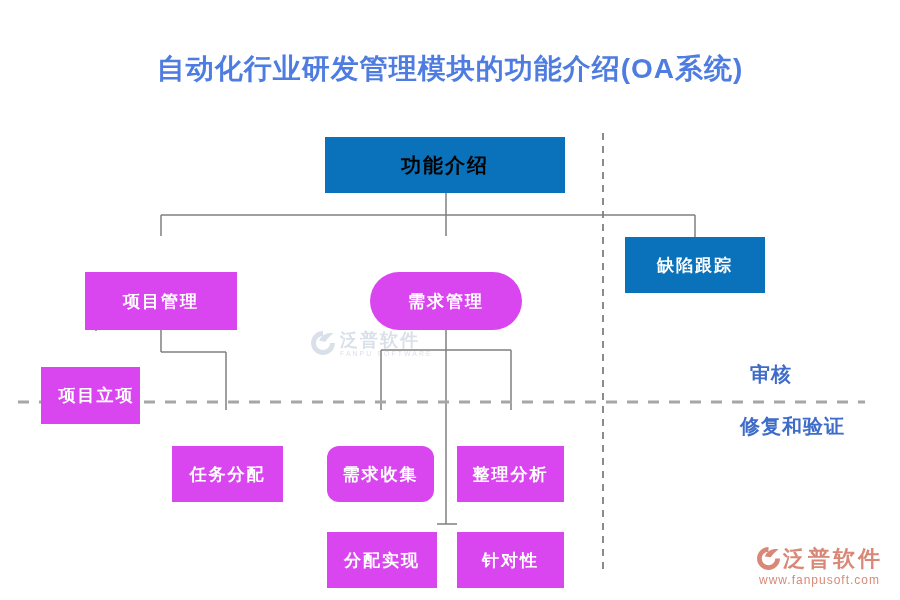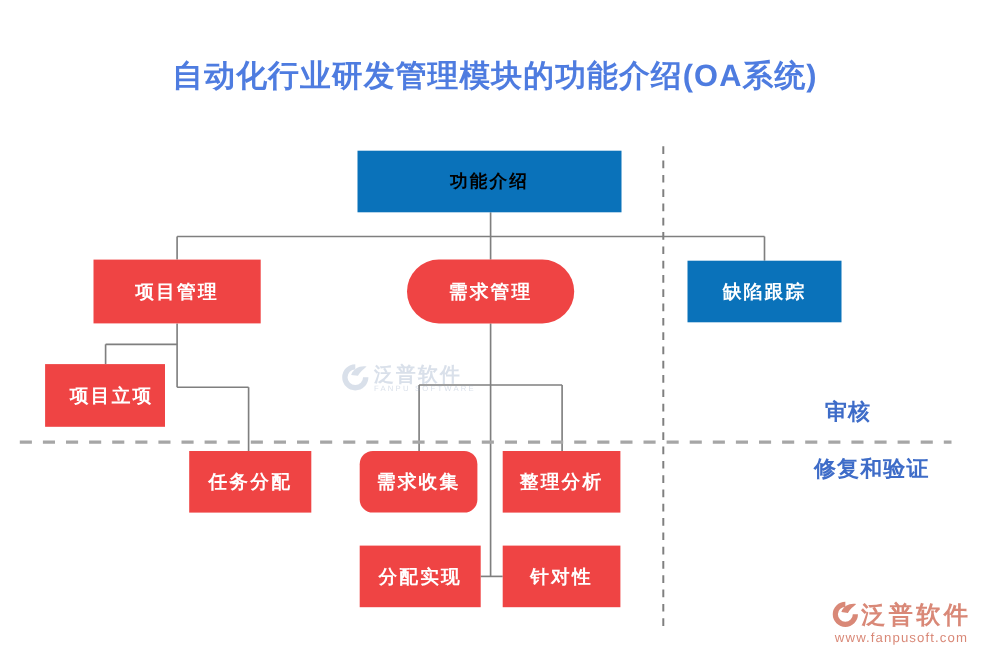--- a/index.html
+++ b/index.html
@@ -9,22 +9,22 @@
   }
   .page-title{
     position:absolute;left:0;top:50px;width:100%;text-align:center;
     font-size:28px;font-weight:bold;color:#4e7ce0;letter-spacing:1px;
   }
   svg.connectors{position:absolute;left:0;top:0;}
   .node{
     position:absolute;display:flex;align-items:center;justify-content:center;
     font-weight:bold;letter-spacing:2px;box-sizing:border-box;
   }
-  .node-root{background:#0a72ba;color:#000000;font-size:16px;}
-  .node-gray{background:#ef4444;color:#ffffff;font-size:17px;}
+  .node-root{background:#0a72ba;color:#000000;font-size:20px;}
+  .node-gray{background:#d946ef;color:#ffffff;font-size:17px;margin-top:36px;}
   .node-blue{background:#0a72ba;color:#ffffff;font-size:17px;}
   .side-label{
     position:absolute;color:#3e6cc8;font-weight:bold;font-size:20px;letter-spacing:1px;
     white-space:nowrap;
   }
   .watermark{
     position:absolute;left:310px;top:330px;display:flex;align-items:flex-start;
     opacity:0.33;color:#8fa3c0;
   }
   .watermark .wm-icon{width:26px;height:26px;margin-right:4px;}
@@ -71,21 +71,21 @@
   </svg>
 
   <div class="node node-root" style="left:325px;top:137px;width:240px;height:56px;">功能介绍</div>
 
   <div class="node node-gray" style="left:85px;top:236px;width:152px;height:58px;">项目管理</div>
 
   <div class="node node-gray" style="left:370px;top:236px;width:152px;height:58px;border-radius:29px;">需求管理</div>
 
   <div class="node node-blue" style="left:625px;top:237px;width:140px;height:56px;">缺陷跟踪</div>
 
-  <div class="node node-gray" style="left:41px;top:331px;width:109px;height:57px;padding-left:12px;">项目立项</div>
+  <div class="node node-gray" style="left:41px;top:331px;width:99px;height:57px;padding-left:12px;">项目立项</div>
 
   <div class="node node-gray" style="left:172px;top:410px;width:111px;height:56px;">任务分配</div>
 
   <div class="node node-gray" style="left:327px;top:410px;width:107px;height:56px;border-radius:12px;">需求收集</div>
 
   <div class="node node-gray" style="left:457px;top:410px;width:107px;height:56px;">整理分析</div>
 
   <div class="node node-gray" style="left:327px;top:496px;width:110px;height:56px;">分配实现</div>
 
   <div class="node node-gray" style="left:457px;top:496px;width:107px;height:56px;">针对性</div>

